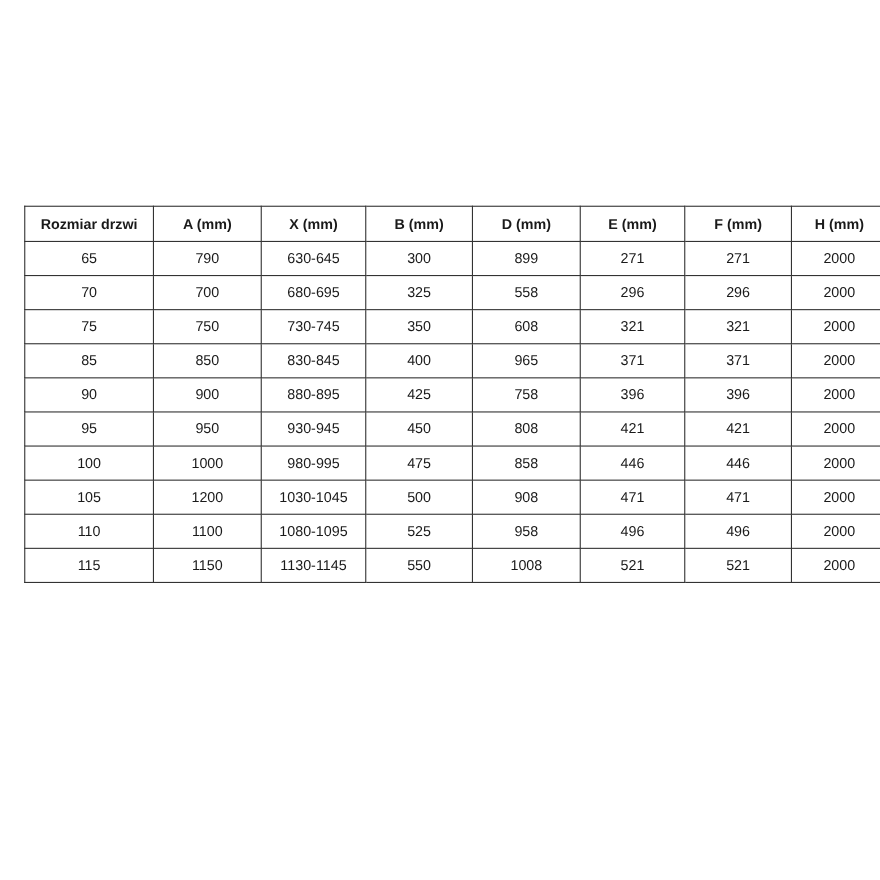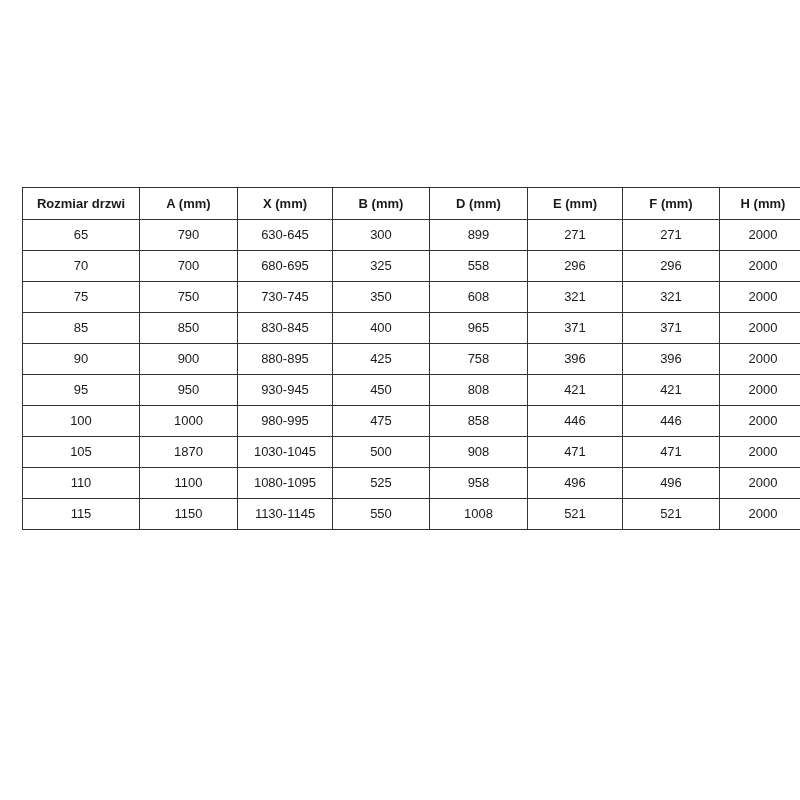--- a/index.html
+++ b/index.html
@@ -148,21 +148,21 @@
             <td>1000</td>
             <td>980-995</td>
             <td>475</td>
             <td>858</td>
             <td>446</td>
             <td>446</td>
             <td>2000</td>
           </tr>
           <tr>
             <td>105</td>
-            <td>1870</td>
+            <td>1200</td>
             <td>1030-1045</td>
             <td>500</td>
             <td>908</td>
             <td>471</td>
             <td>471</td>
             <td>2000</td>
           </tr>
           <tr>
             <td>110</td>
             <td>1100</td>

